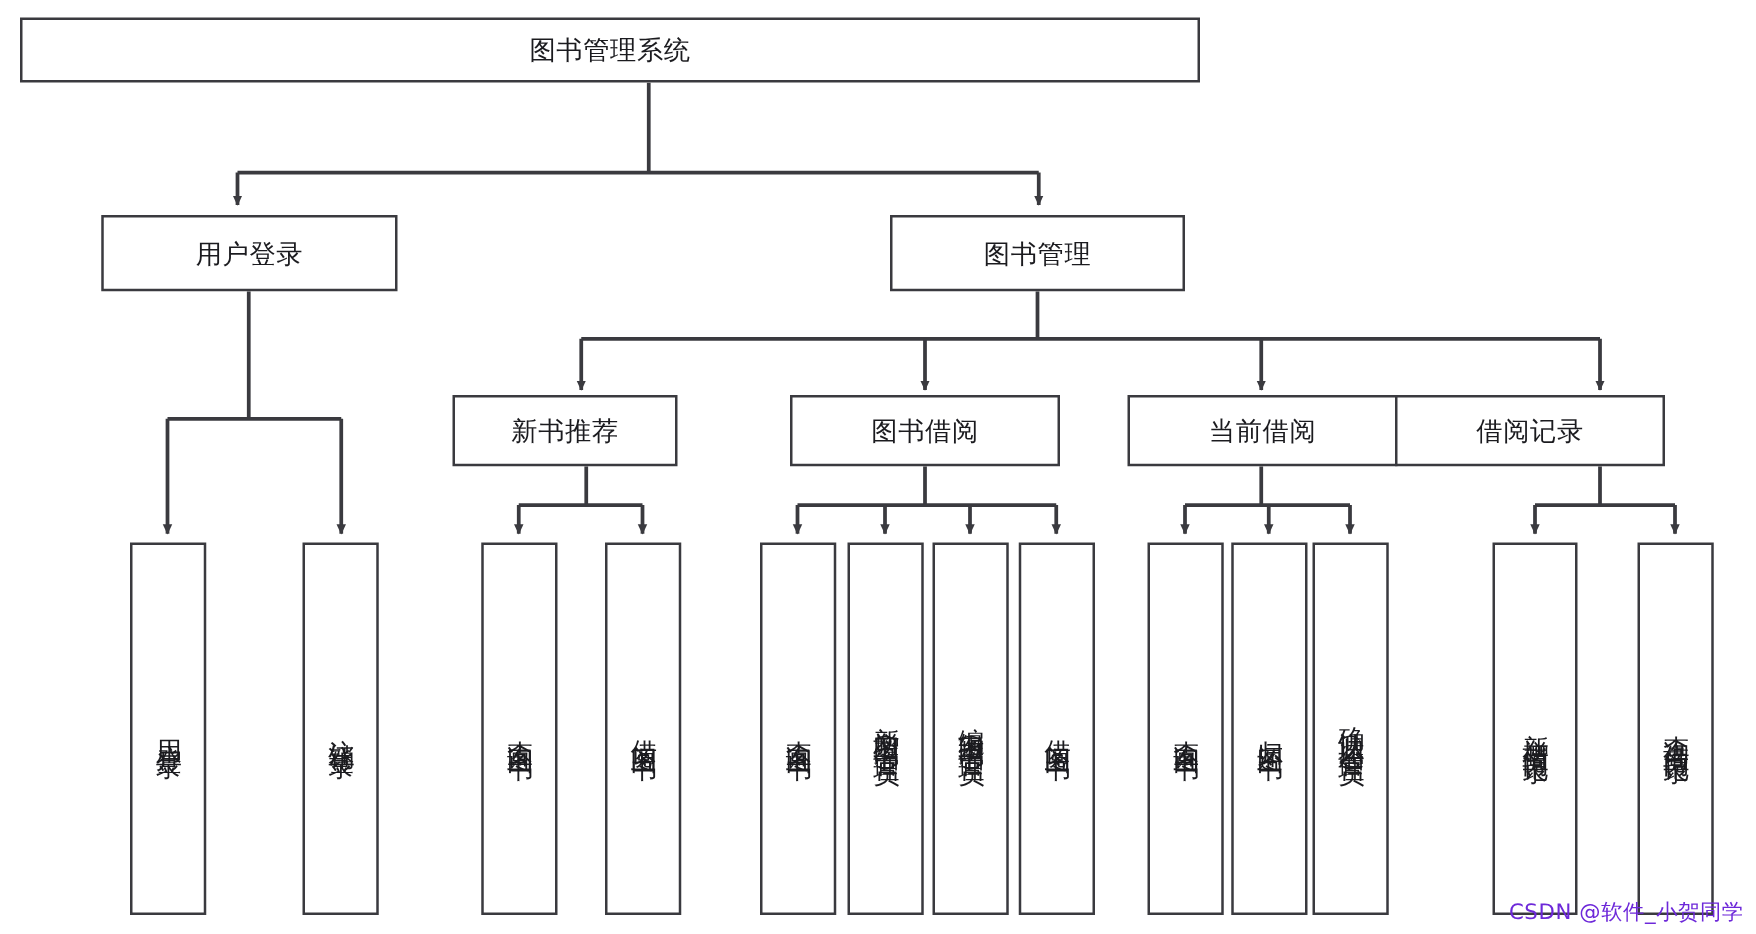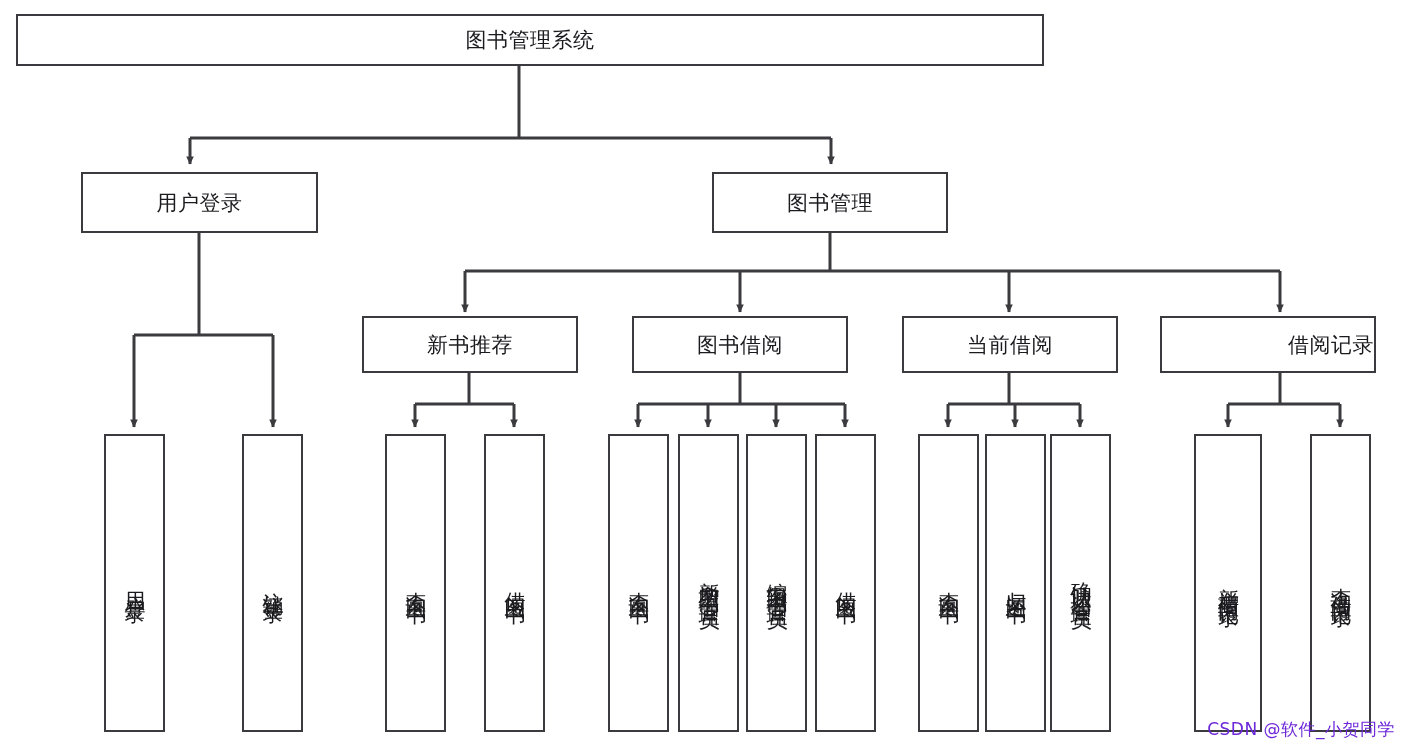--- a/index.html
+++ b/index.html
@@ -113,41 +113,41 @@
       <path d="M1015,404 L1015,427" marker-end="url(#arrowhead)"></path>
       <path d="M1080,404 L1080,427" marker-end="url(#arrowhead)"></path>
 
       <path d="M1280,373 L1280,404"></path>
       <path d="M1228,404 L1340,404"></path>
       <path d="M1228,404 L1228,427" marker-end="url(#arrowhead)"></path>
       <path d="M1340,404 L1340,427" marker-end="url(#arrowhead)"></path>
     </g>
   </svg>
 
-  <div class="node horiz" style="left:16px; top:14px; width:1028px; height:52px;justify-content:center;">
+  <div class="node horiz" style="left:16px; top:14px; width:944px; height:52px;justify-content:center;">
     <span>图书管理系统</span>
   </div>
 
   <div class="node horiz" style="left:81px; top:172px; width:237px; height:61px;">
     <span>用户登录</span>
   </div>
   <div class="node horiz" style="left:712px; top:172px; width:236px; height:61px;justify-content:center;">
     <span>图书管理</span>
   </div>
 
-  <div class="node horiz" style="left:362px; top:316px; width:216px; height:57px;">
+  <div class="node horiz" style="left:362px; top:316px; width:180px; height:57px;">
     <span>新书推荐</span>
   </div>
   <div class="node horiz" style="left:902px; top:316px; width:216px; height:57px;">
     <span>当前借阅</span>
   </div>
   <div class="node horiz" style="left:632px; top:316px; width:216px; height:57px;">
     <span>图书借阅</span>
   </div>
-  <div class="node horiz" style="left:1160px; top:316px; width:216px; height:57px;justify-content:flex-end;">
+  <div class="node horiz" style="left:1116px; top:316px; width:216px; height:57px;">
     <span>借阅记录</span>
   </div>
 
   <div class="node vert" style="left:104px; top:434px; width:61px; height:298px;">
     <span class="vlabel">用户登录</span>
   </div>
   <div class="node vert" style="left:242px; top:434px; width:61px; height:298px;">
     <span class="vlabel">注销登录</span>
   </div>
 

